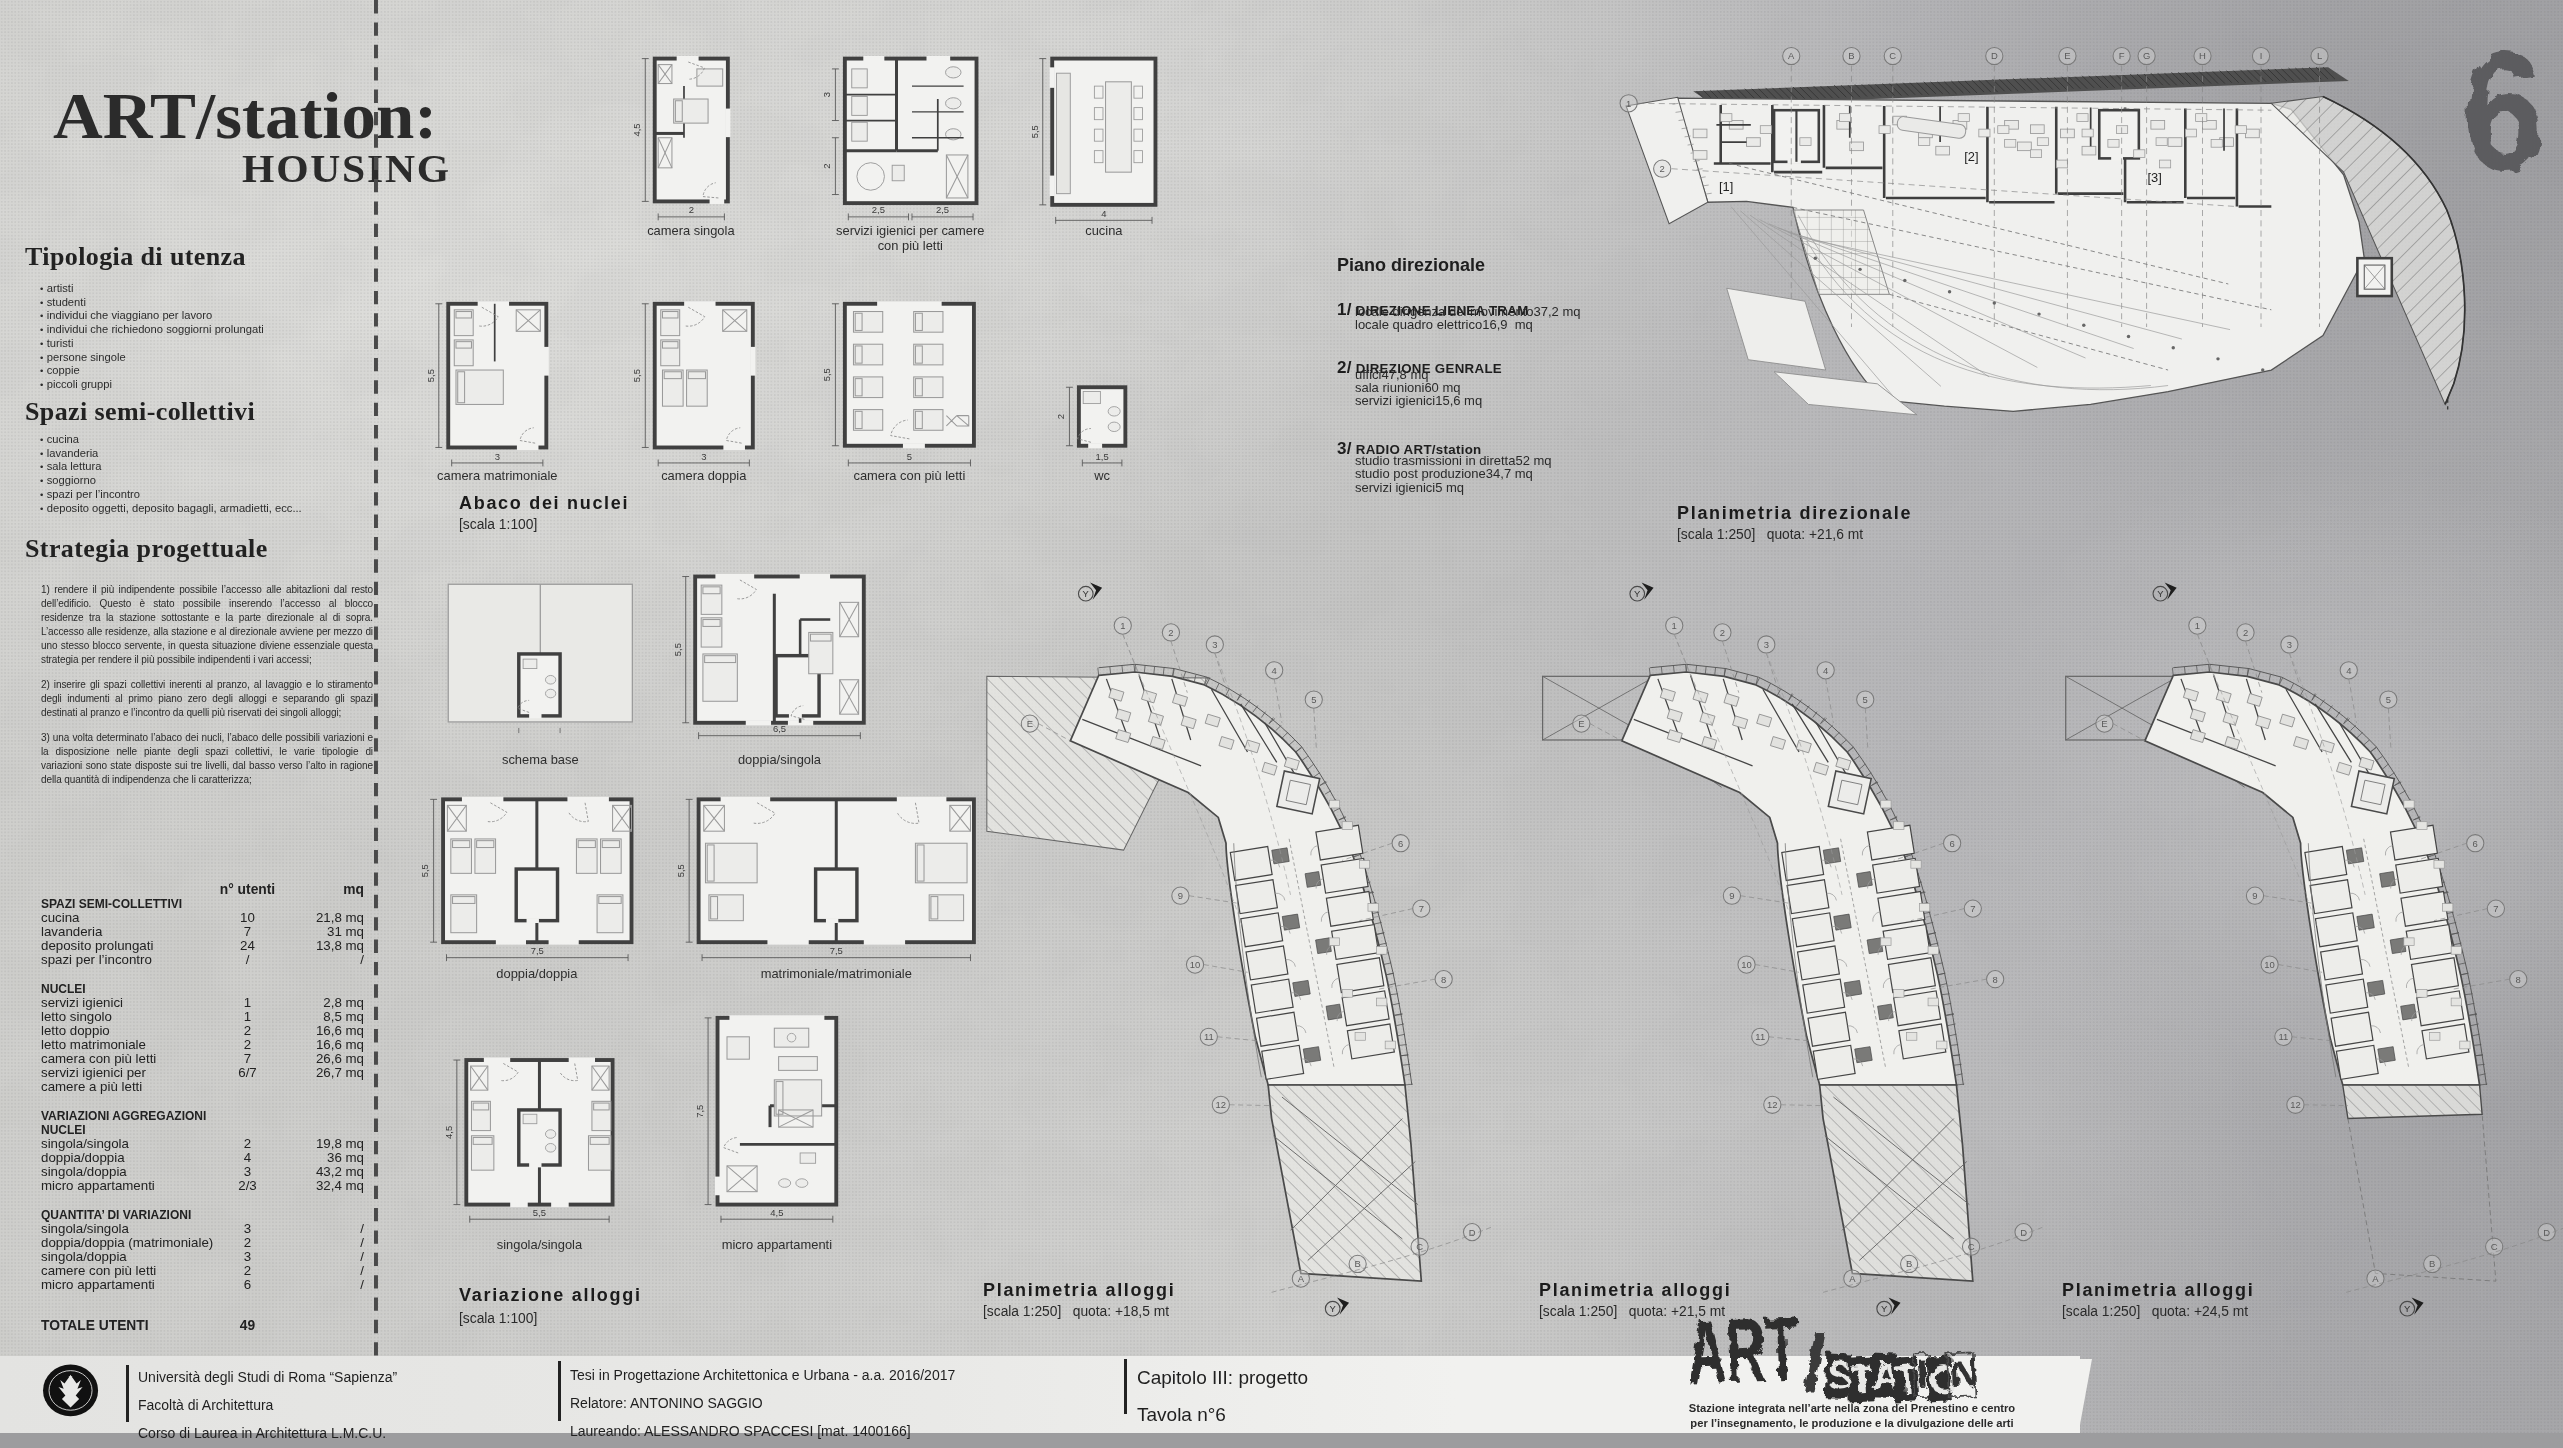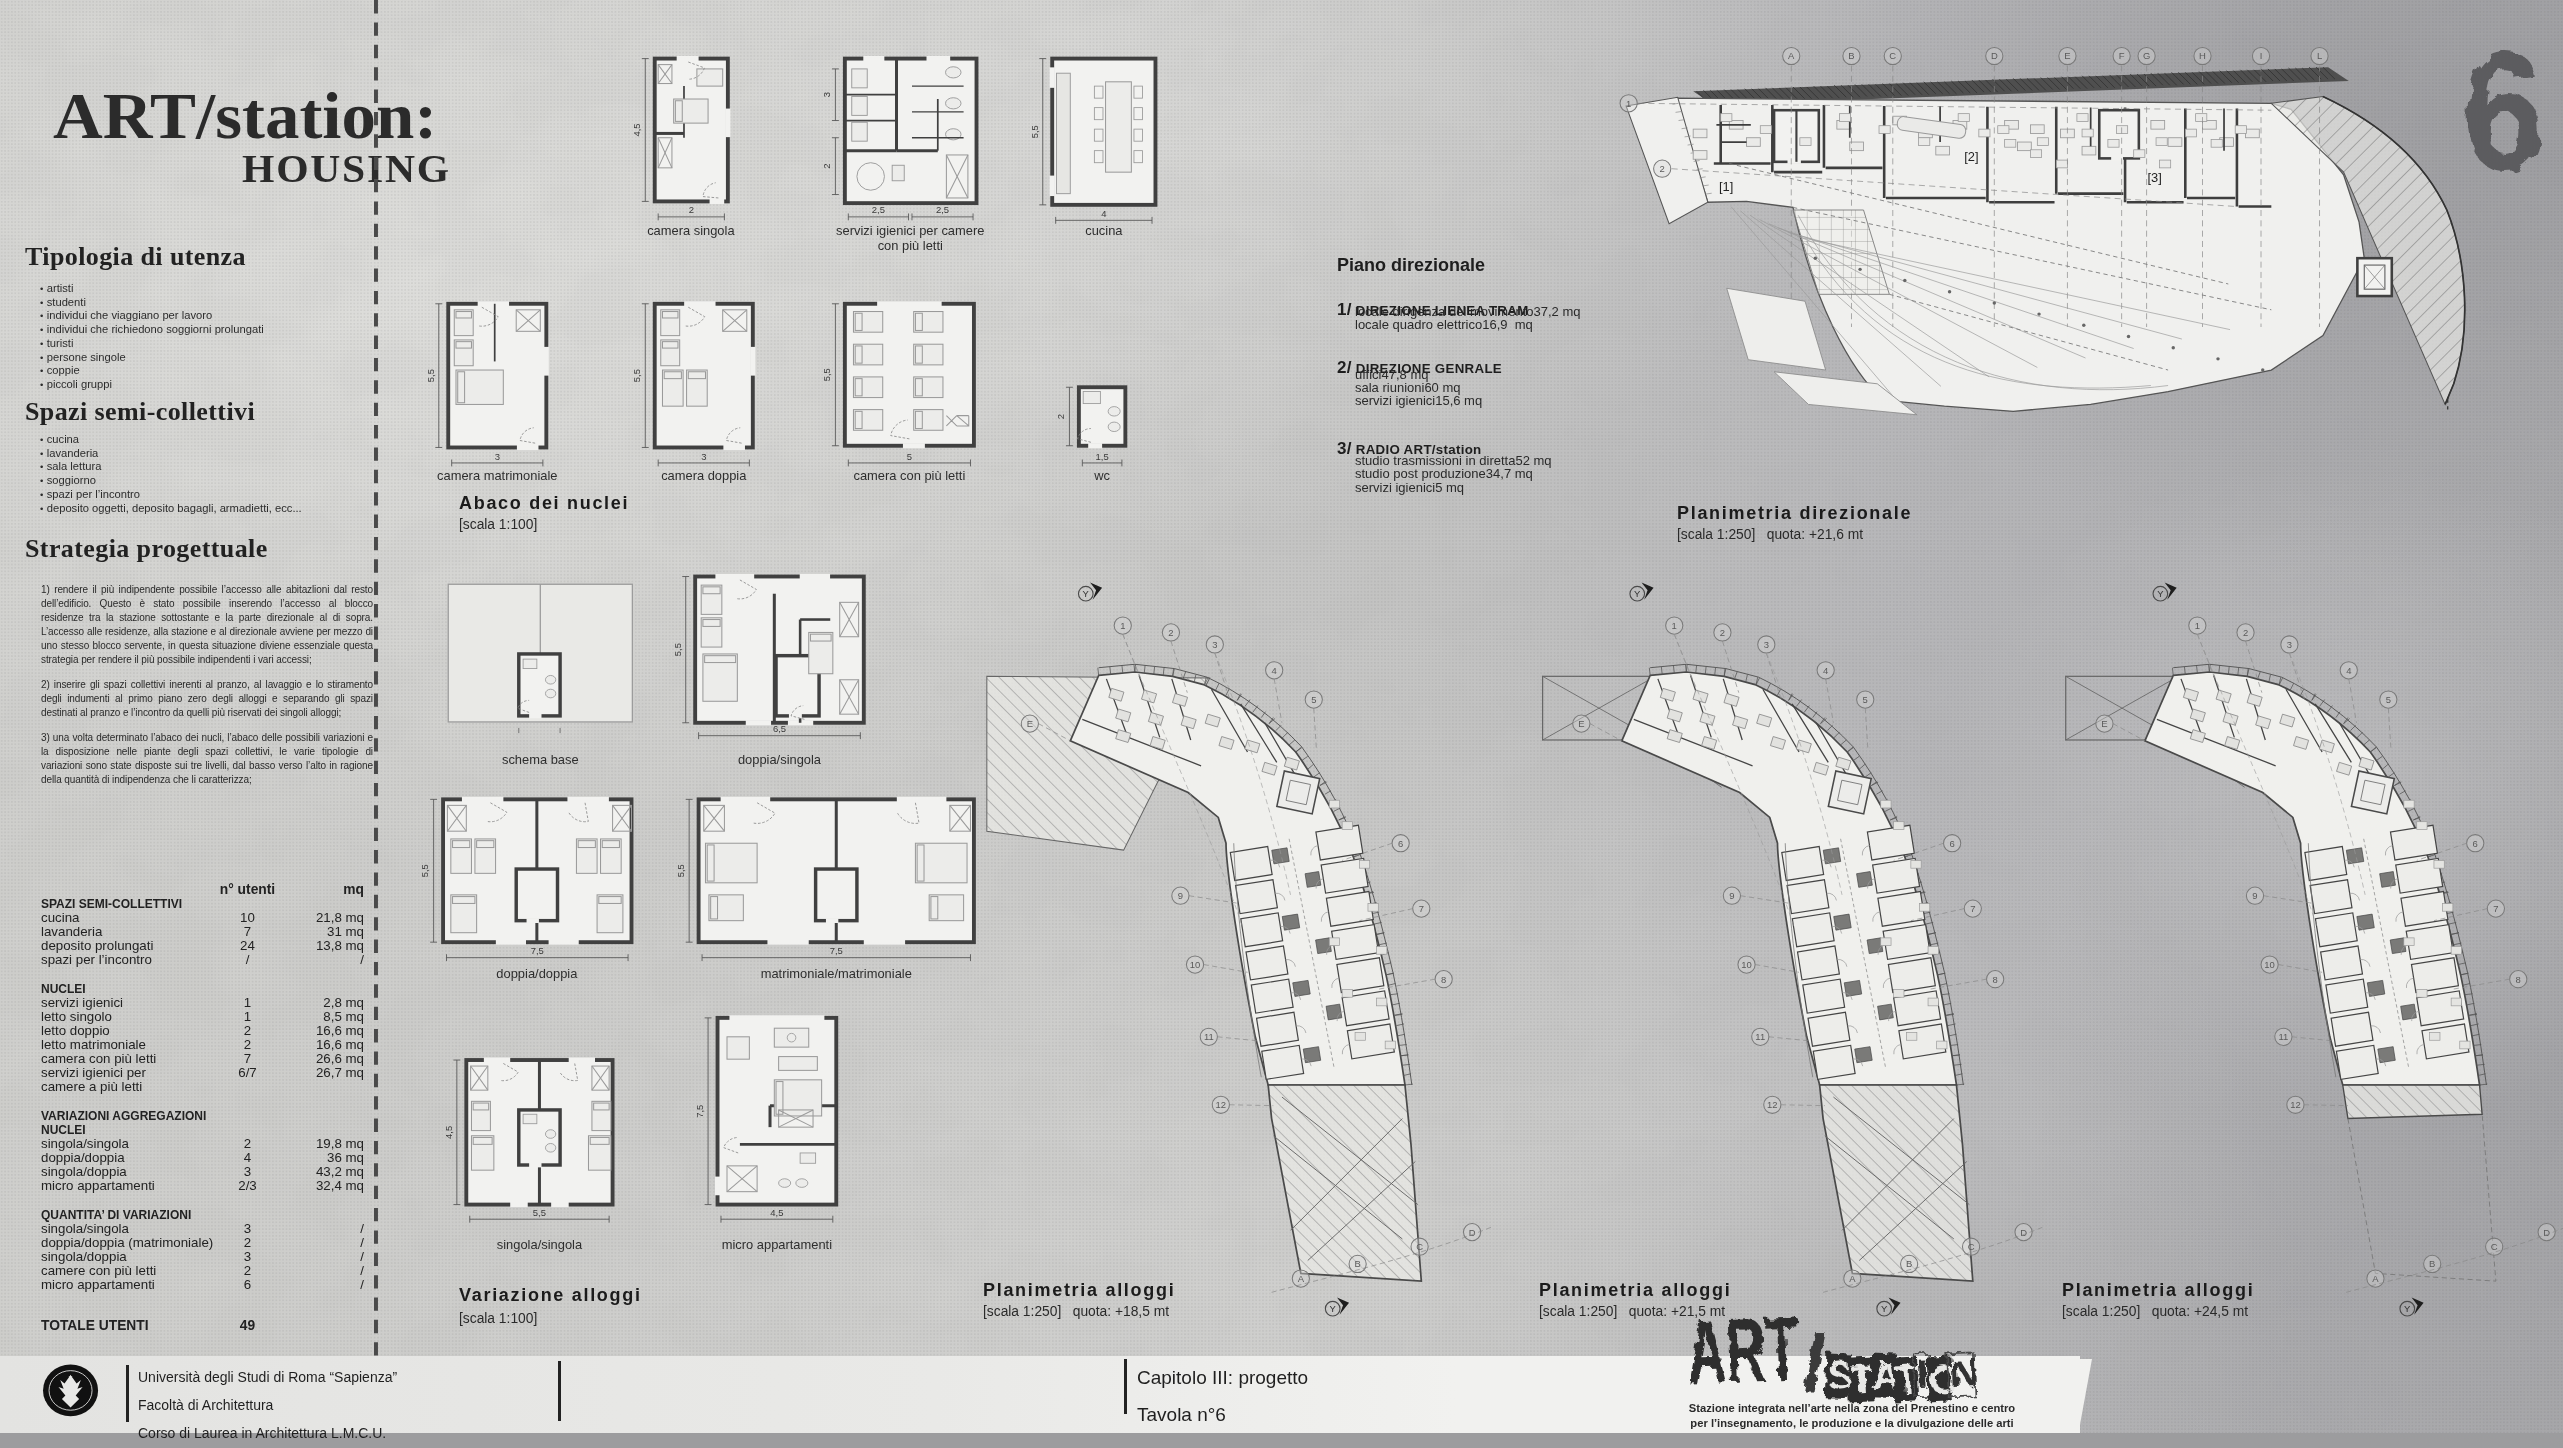--- a/index.html
+++ b/index.html
@@ -292,20 +292,21 @@
 <div class="sub" style="left:1539px;top:1304px">[scala 1:250] &nbsp; quota: +21,5 mt</div>
 <div class="shead" style="left:2062px;top:1280px">Planimetria alloggi</div>
 <div class="sub" style="left:2062px;top:1304px">[scala 1:250] &nbsp; quota: +24,5 mt</div>
 
 <div id="fband"></div>
 <div id="fbot"></div>
 <div id="wband"></div>
 <div class="fbar" style="left:126px;top:1365px;height:57px"></div>
 <div class="ftext" style="left:138px;top:1363px">Università degli Studi di Roma “Sapienza”<br>Facoltà di Architettura<br>Corso di Laurea in Architettura L.M.C.U.</div>
 <div class="fbar" style="left:558px;top:1361px;height:60px"></div>
+<div class="ftext" style="left:570px;top:1361px">Tesi in Progettazione Architettonica e Urbana - a.a. 2016/2017<br>Relatore: ANTONINO SAGGIO<br>Laureando: ALESSANDRO SPACCESI [mat. 1400166]</div>
 <div class="fbar" style="left:1124px;top:1359px;height:55px"></div>
 <div class="ftext big" style="left:1137px;top:1359px">Capitolo III: progetto<br>Tavola n°6</div>
 <div class="ftext logo-sub" style="left:1678px;top:1401px;width:348px;text-align:center">Stazione integrata nell’arte nella zona del Prenestino e centro<br>per l’insegnamento, le produzione e la divulgazione delle arti</div>
 
   <svg width="2563" height="1449" viewBox="0 0 2979 1684" style="position:absolute;left:0;top:0">
       <defs>
 <pattern id="hatch" width="13" height="13" patternTransform="rotate(45)" patternUnits="userSpaceOnUse">
   <rect width="13" height="13" fill="#e7e7e4" fill-opacity="0.7"></rect>
   <line x1="0" y1="0" x2="0" y2="13" stroke="#6f6f6f" stroke-width="1.1"></line>
 </pattern>

